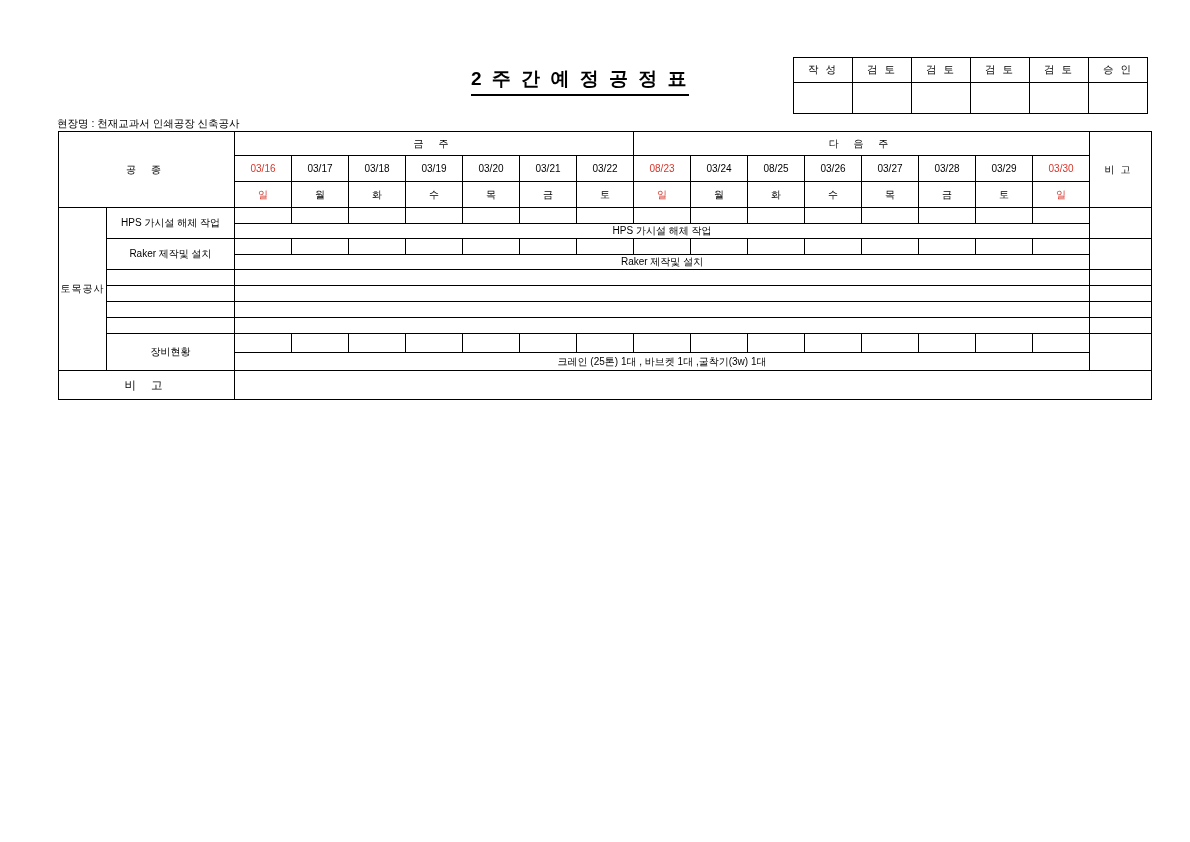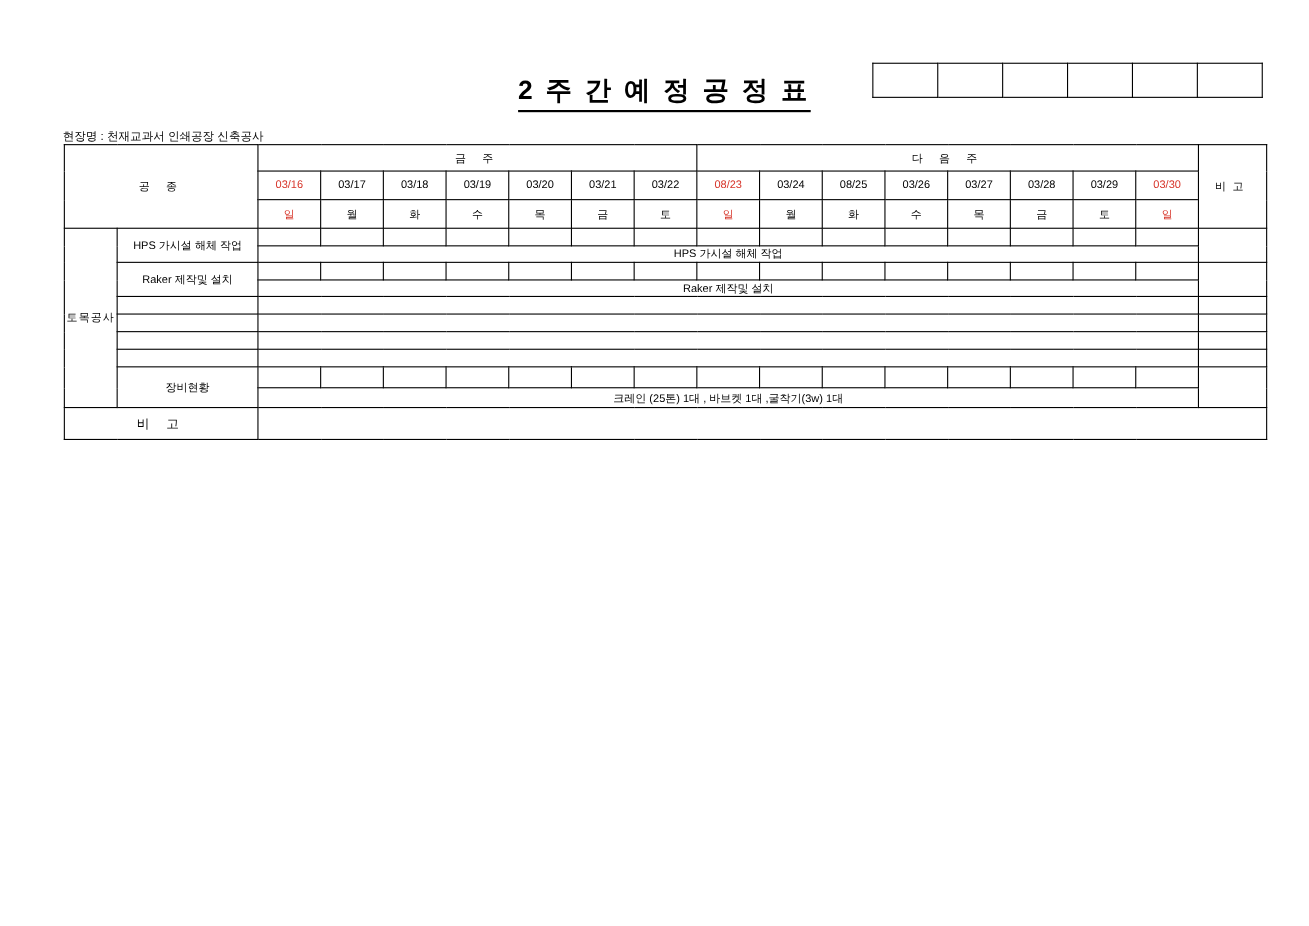--- a/index.html
+++ b/index.html
@@ -34,21 +34,21 @@
   }
   #approval-table tr.empty-row td {
     height: 28px;
   }
 
   
   #doc-title {
     position: absolute;
     left: 471px;
     top: 66px;
-    font-size: 24px;
+    font-size: 19px;
     font-weight: bold;
     letter-spacing: 2.5px;
     border-bottom: 2px solid #000;
     padding-bottom: 2px;
     white-space: nowrap;
     font-family: "Liberation Sans", sans-serif;
   }
 
   
   #site-name {
@@ -125,20 +125,28 @@
     background: #ffffff;
   }
   td.nb-top { border-top: none; }
   td.nb-bottom { border-bottom: none; }
 </style>
 </head>
 <body>
 
 <table id="approval-table">
   <tbody>
+    <tr>
+      <td>작 성</td>
+      <td>검 토</td>
+      <td>검 토</td>
+      <td>검 토</td>
+      <td>검 토</td>
+      <td>승 인</td>
+    </tr>
     <tr class="empty-row">
       <td></td>
       <td></td>
       <td></td>
       <td></td>
       <td></td>
       <td></td>
     </tr>
   </tbody>
 </table>

